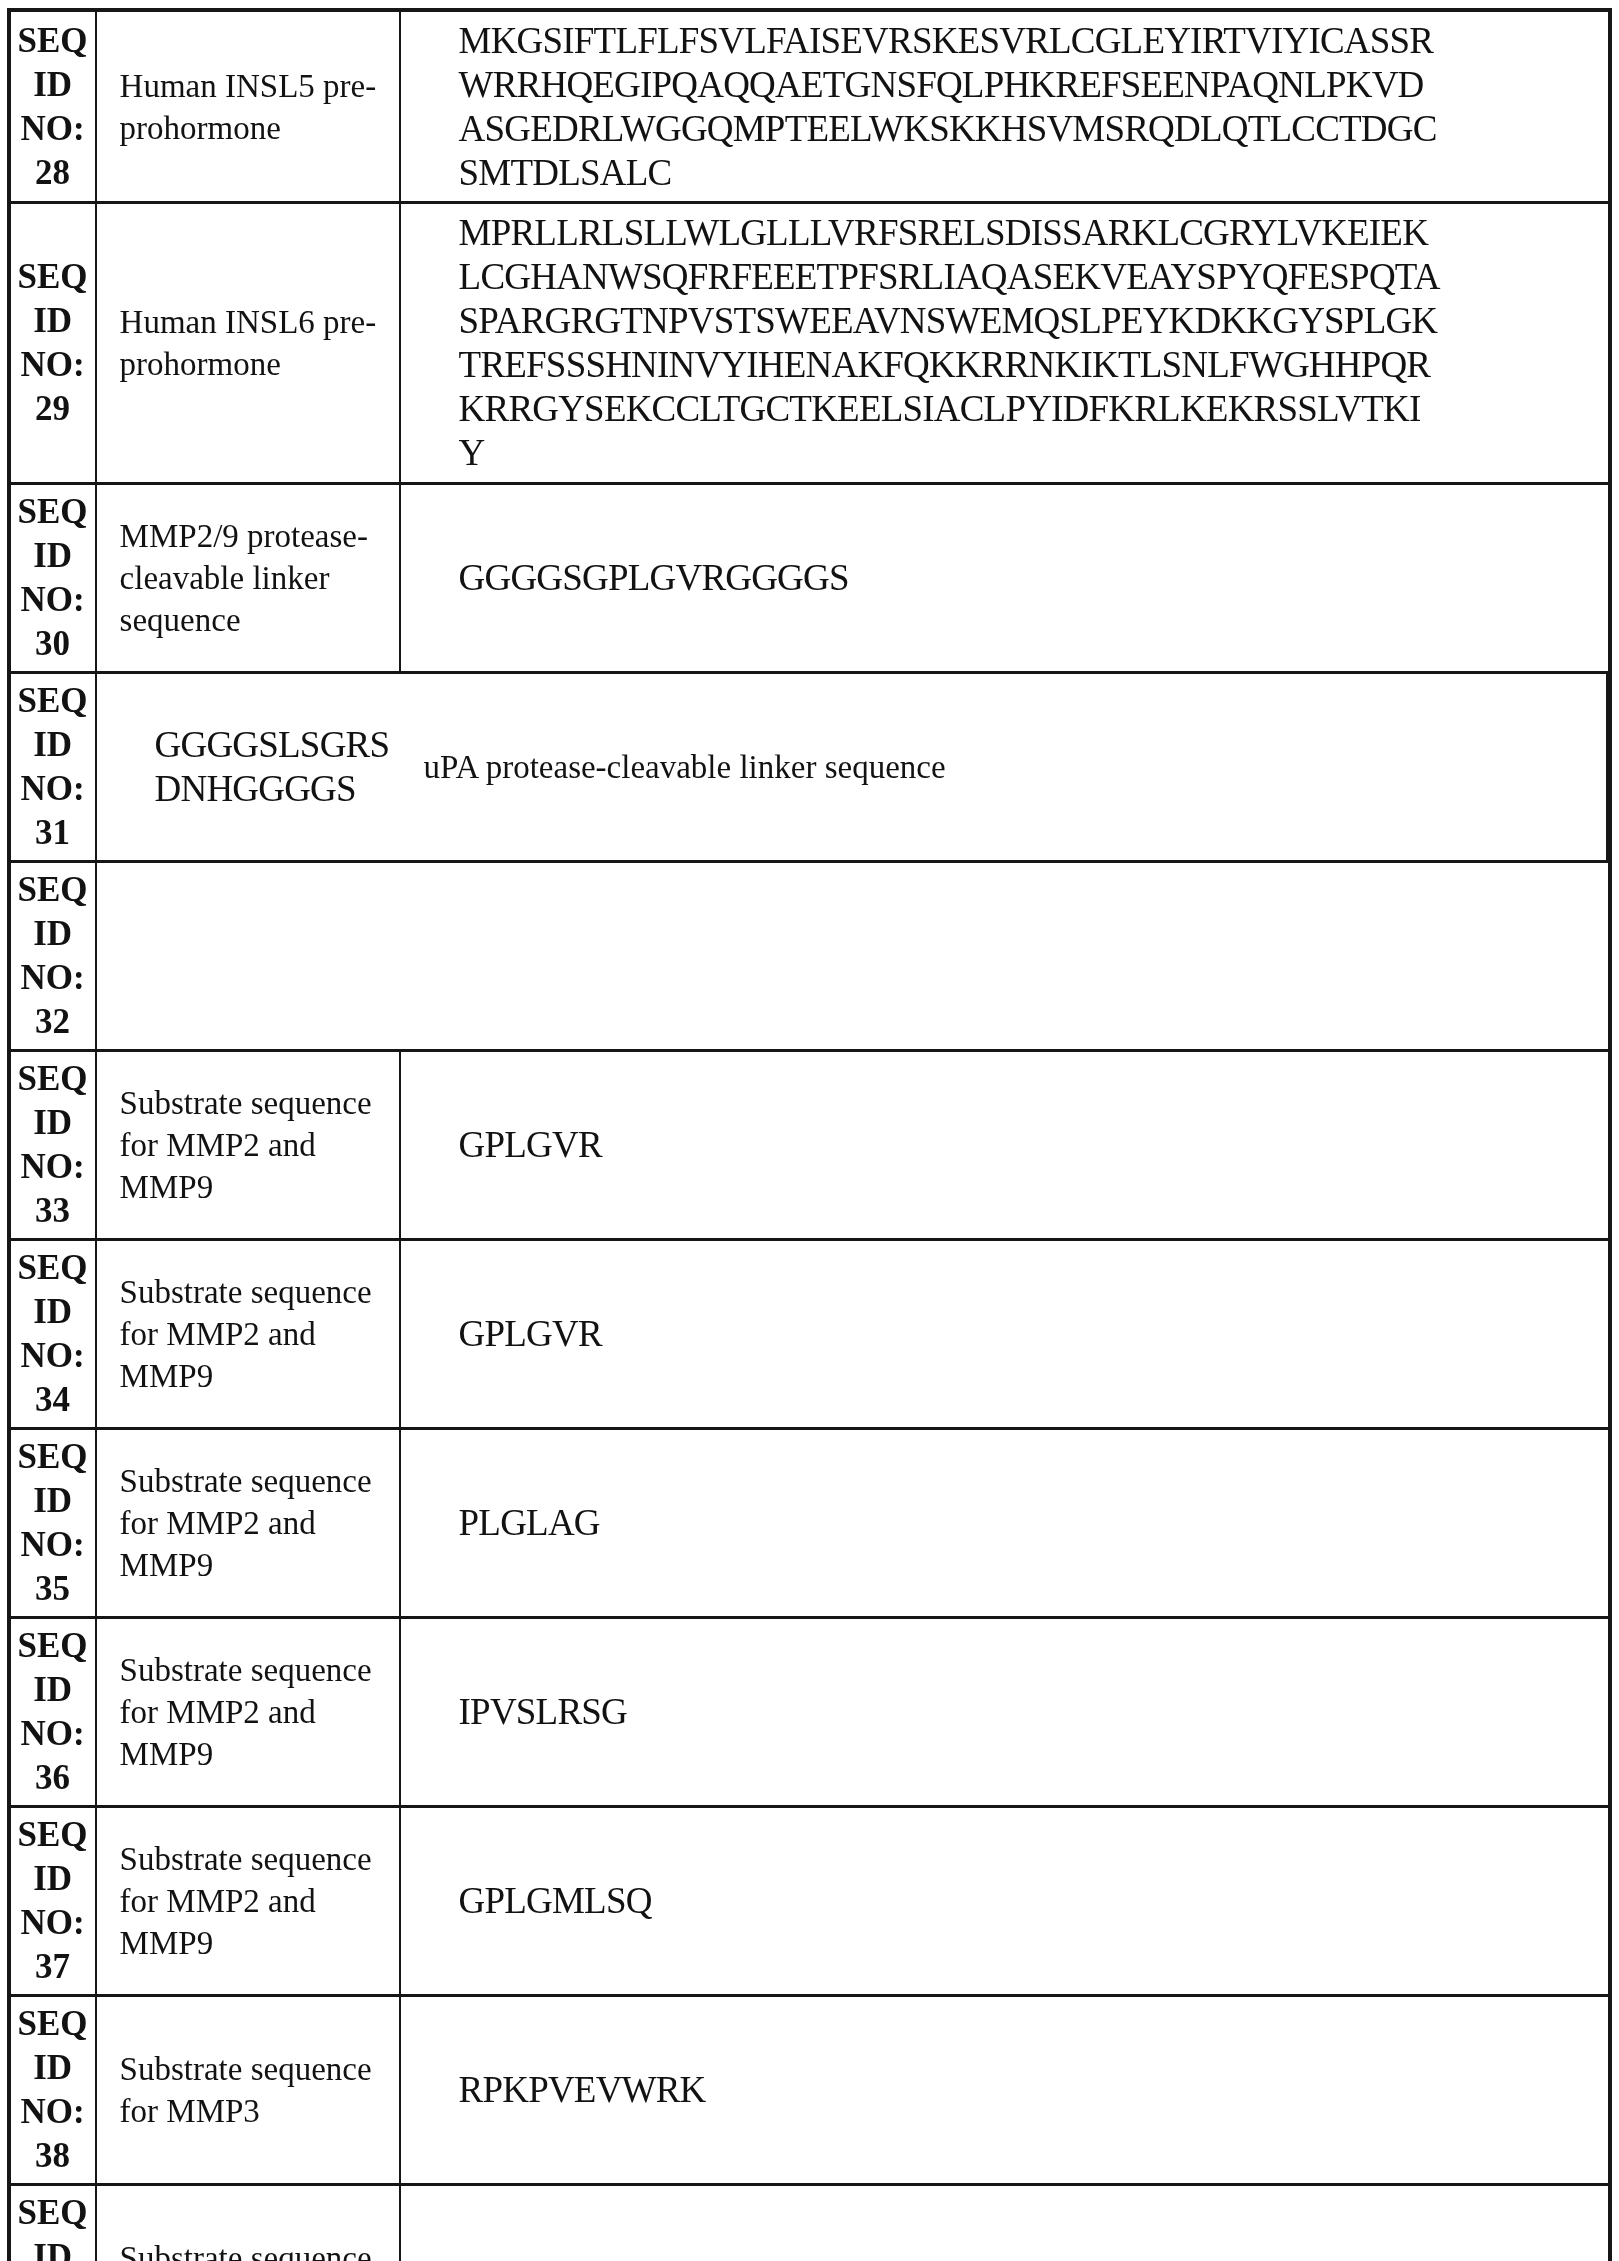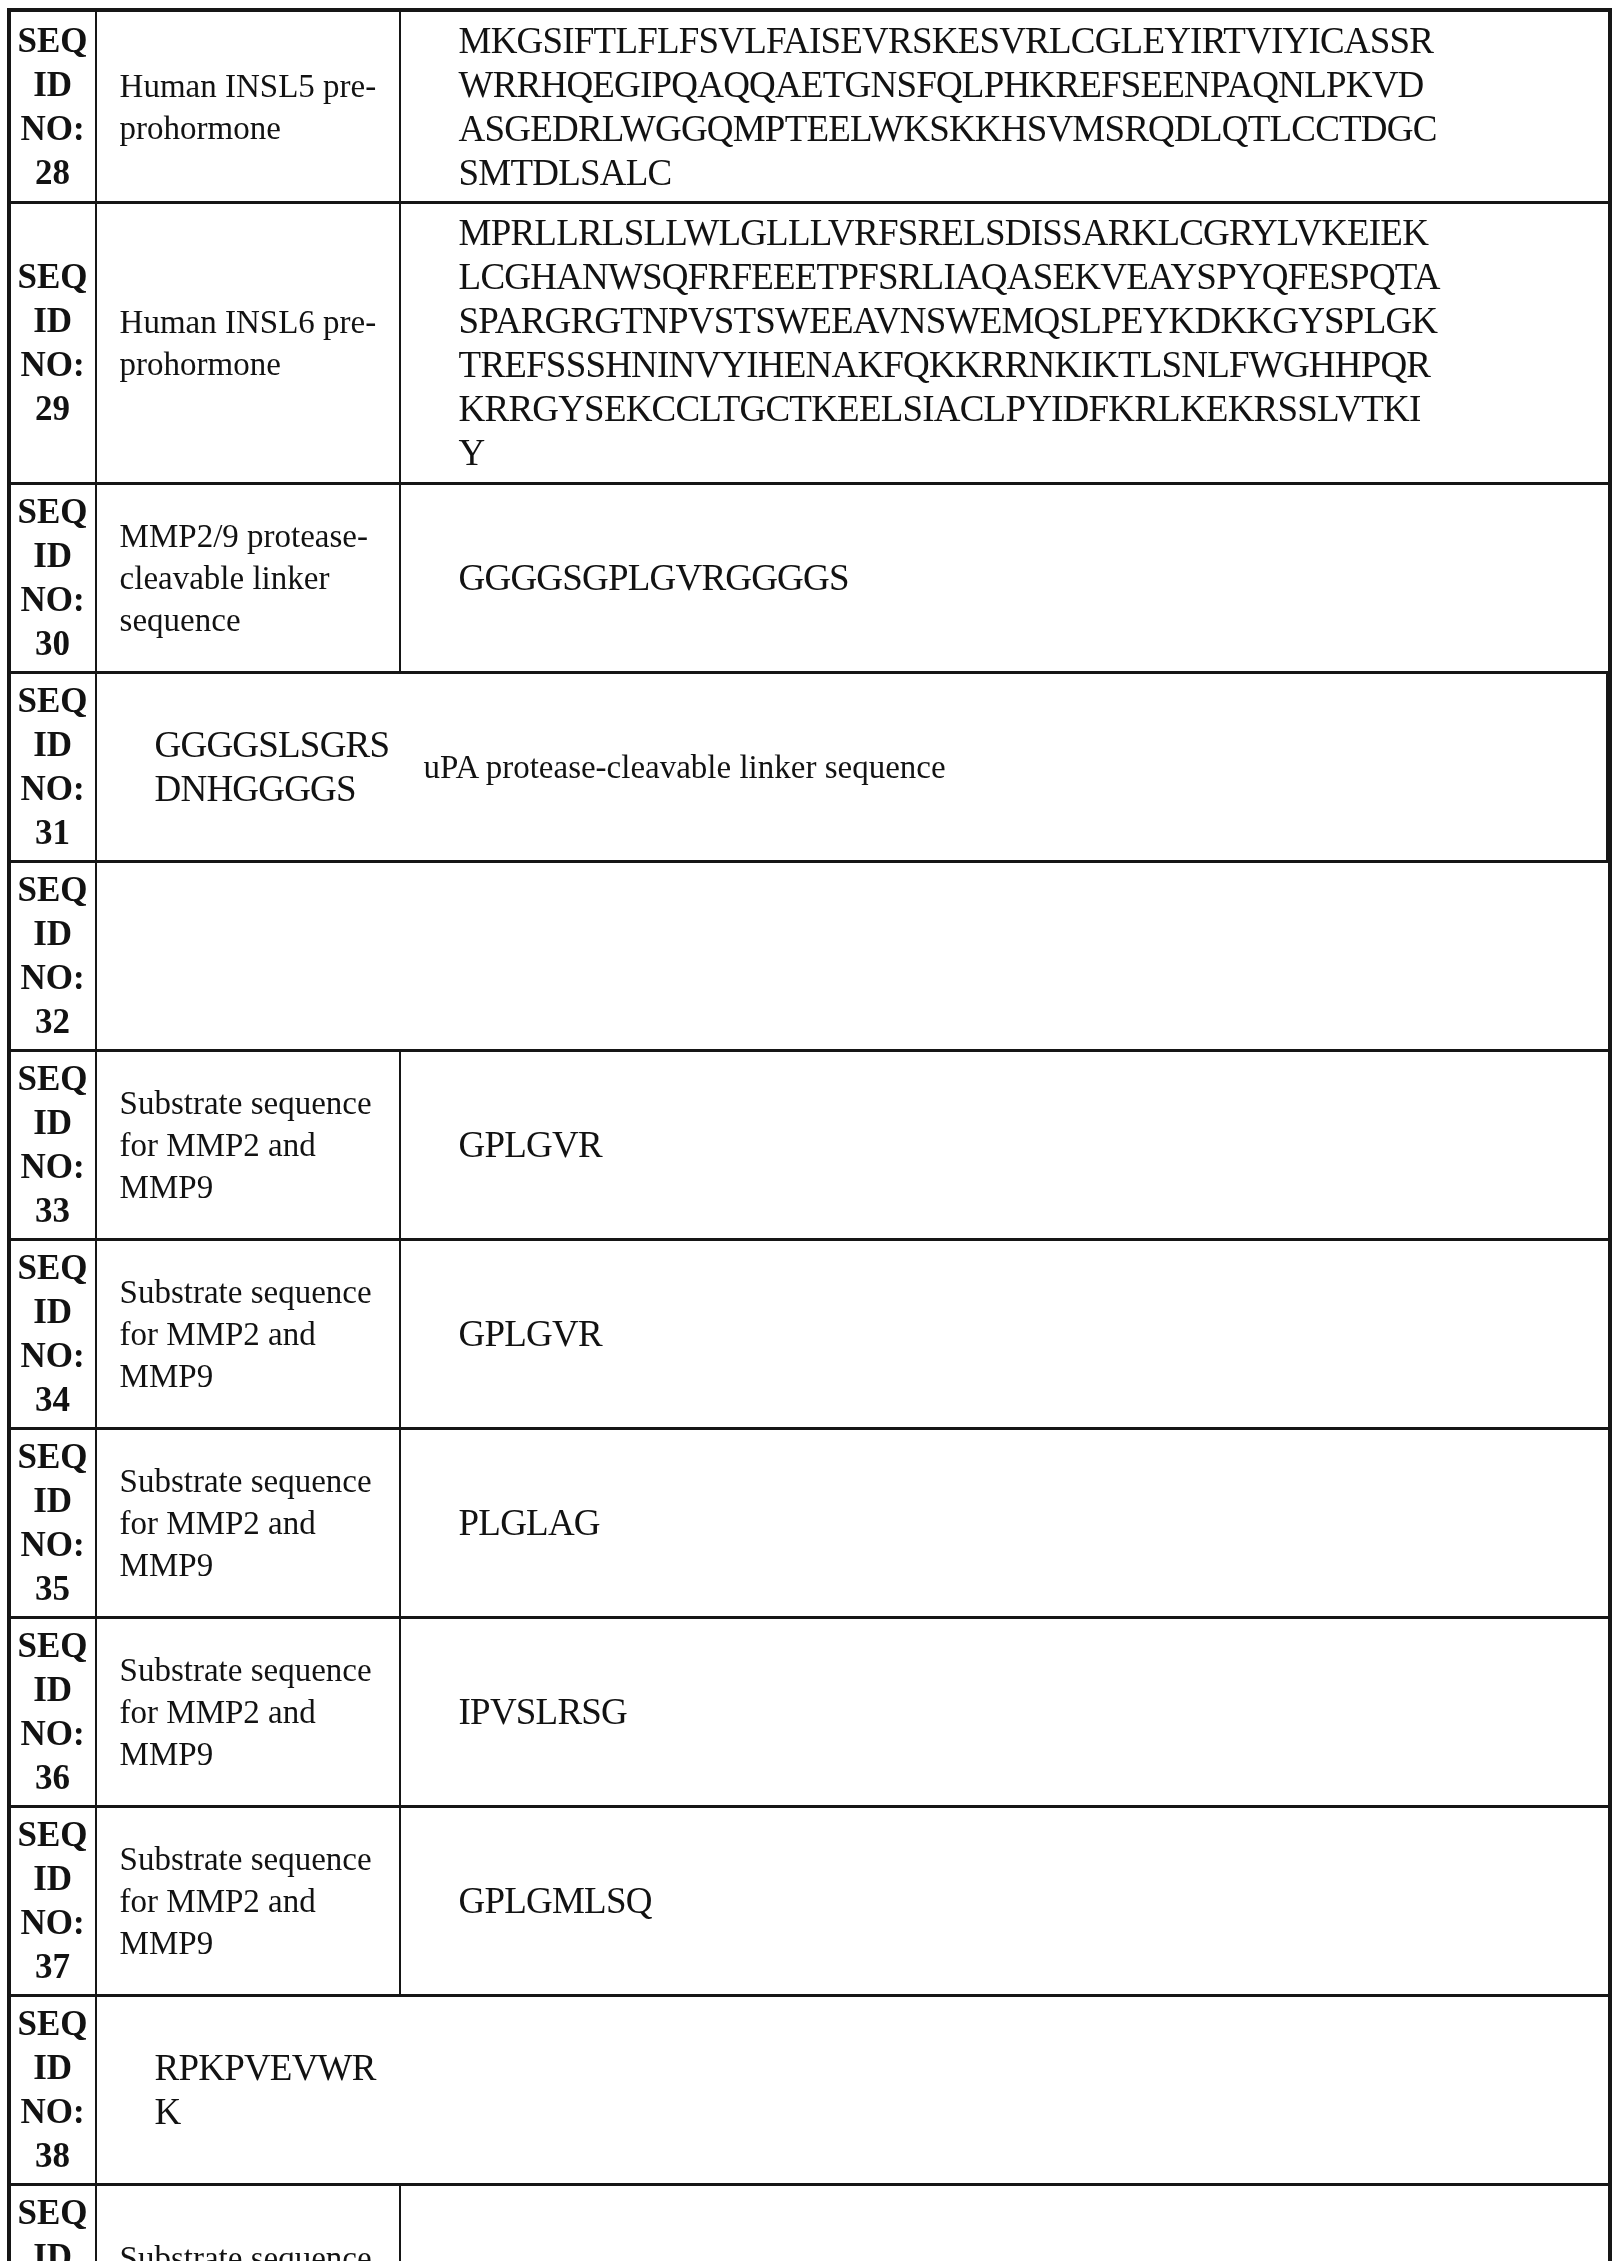--- a/index.html
+++ b/index.html
@@ -186,20 +186,23 @@
         <span class="desc-text">Substrate sequence for MMP2 and MMP9</span>
       </div>
     <div class="cell cell-seq">GPLGMLSQ</div>
   </div>
 
   <div class="row">
     <div class="cell cell-id">SEQ
 ID
 NO:
 38</div>
+    <div class="cell cell-desc">
+        <span class="desc-text">Substrate sequence for MMP3</span>
+      </div>
     <div class="cell cell-seq">RPKPVEVWRK</div>
   </div>
 
   <div class="row">
     <div class="cell cell-id">SEQ
 ID
 NO:
 39</div>
     <div class="cell cell-desc">
         <span class="desc-text">Substrate sequence for uPA</span>

